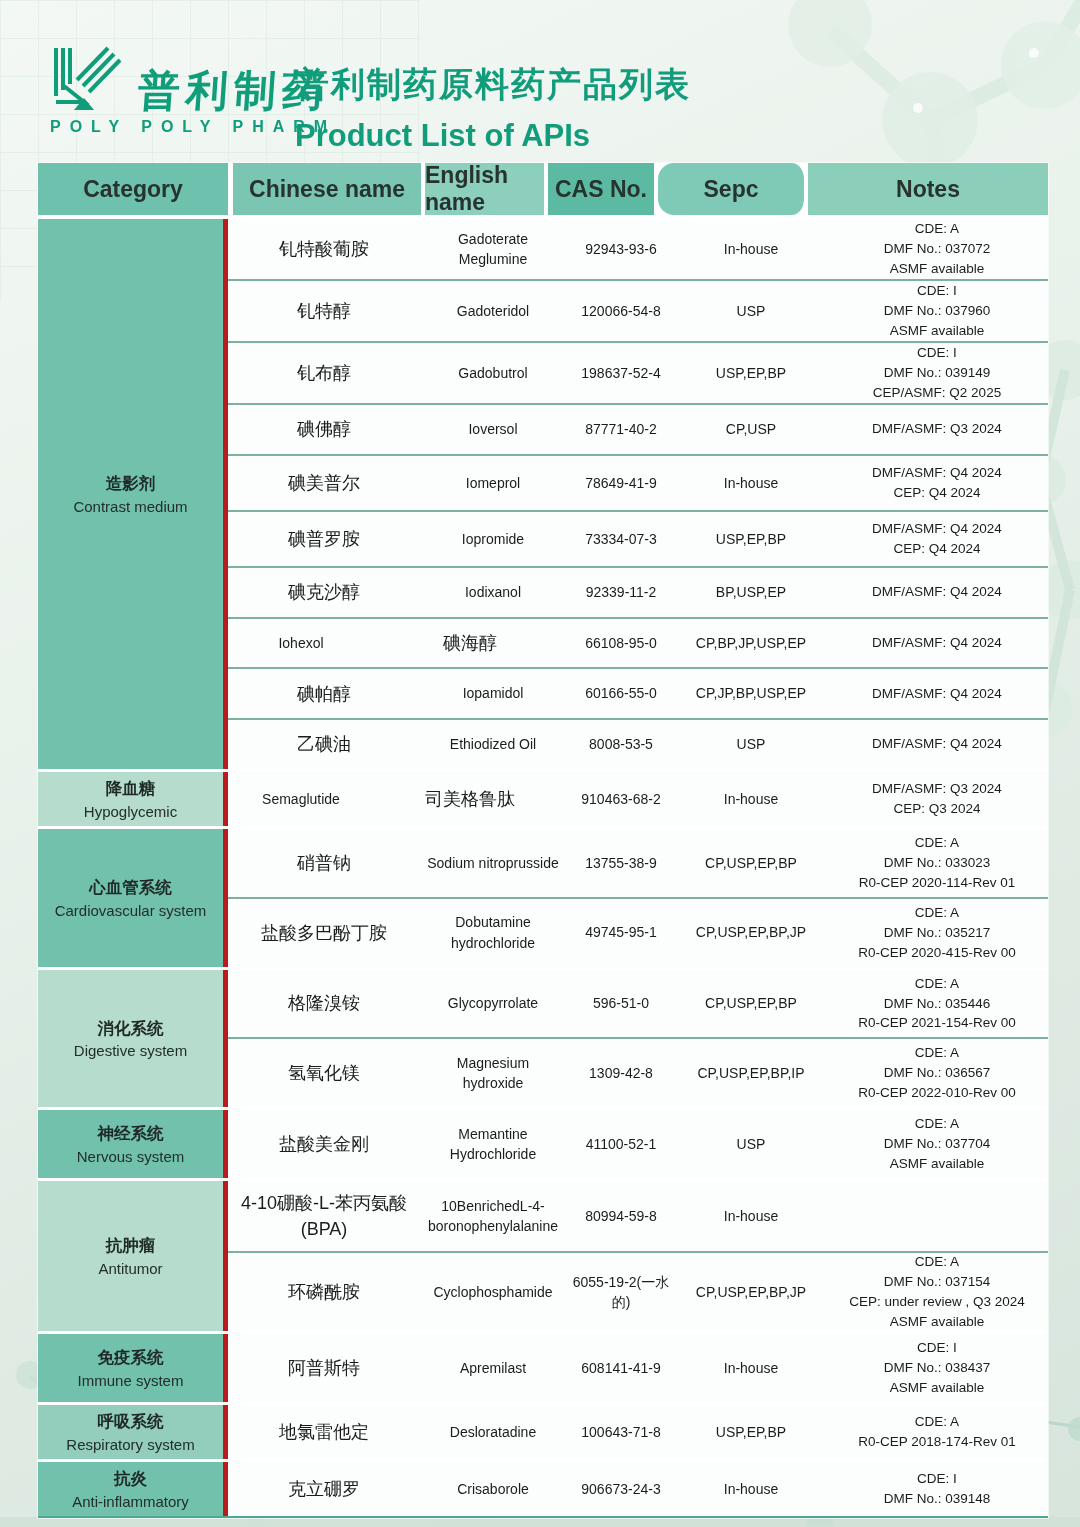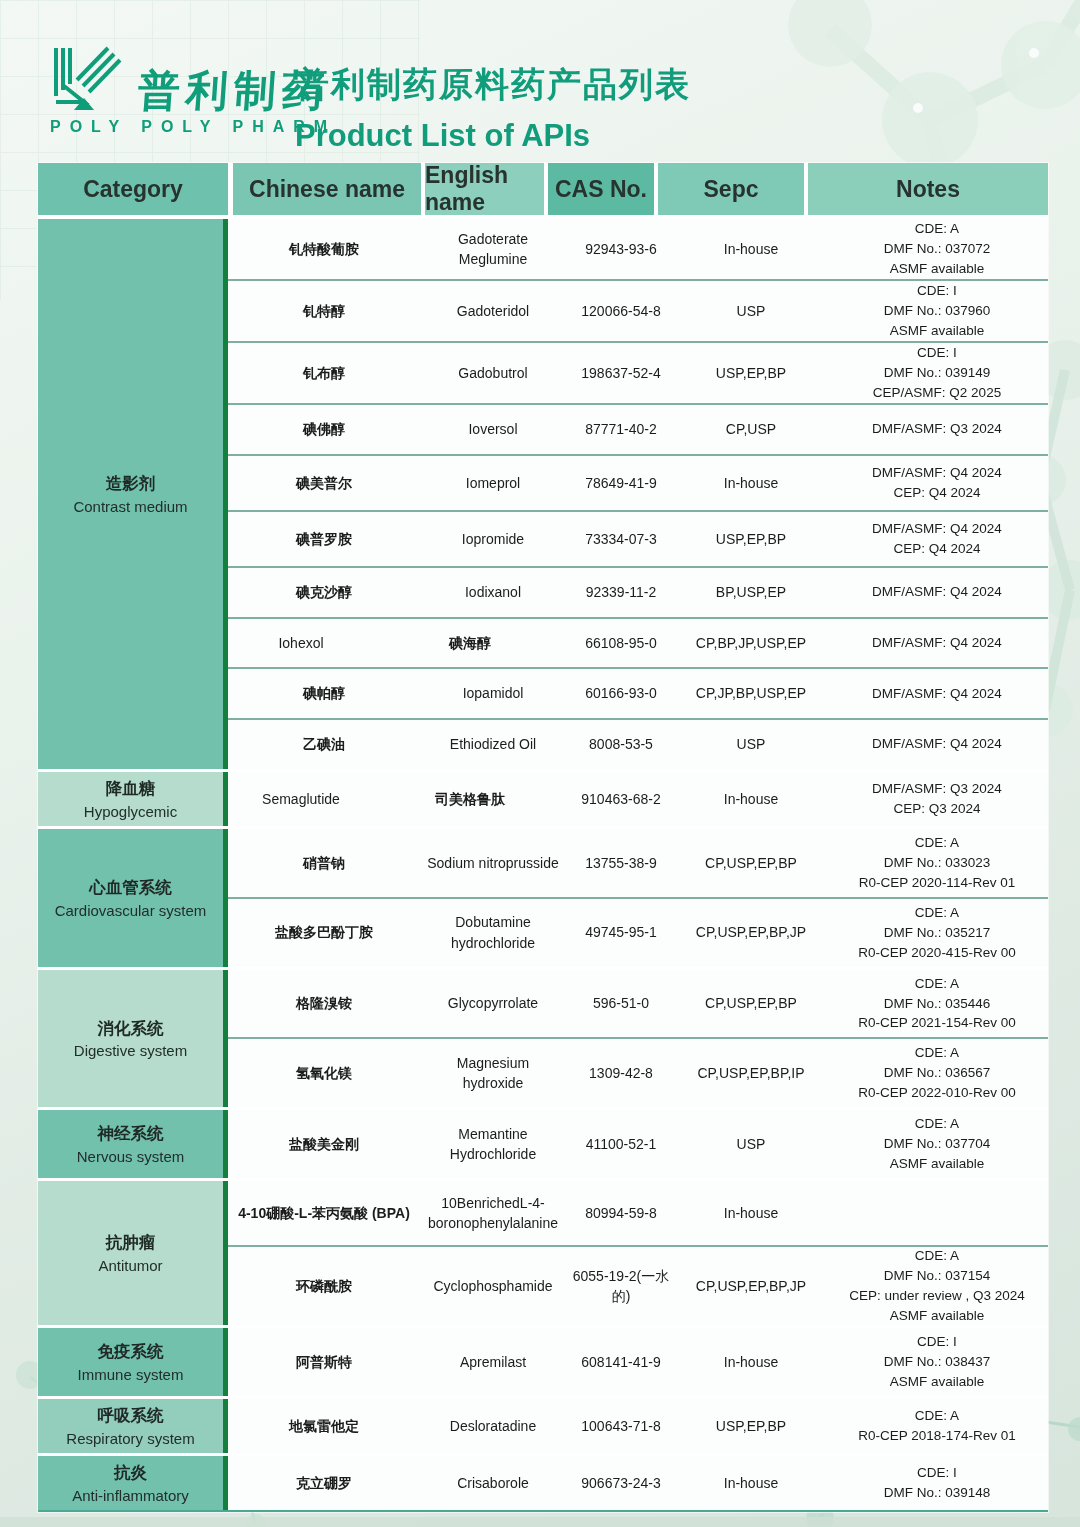--- a/index.html
+++ b/index.html
@@ -29,39 +29,39 @@
   .table{position:absolute; left:38px; top:163px; width:1010px; z-index:2; background:#ffffff;
          box-shadow:0 0 0 1px rgba(255,255,255,.6);}
   .thead{display:flex; height:52px;}
   .th{display:flex; align-items:center; justify-content:center; font-size:23px; font-weight:bold;
       color:#26332e; box-sizing:border-box; border-right:4px solid #fff;}
   .th:last-child{border-right:none;}
   .th-cat{width:195px; border-right-width:5px; background:#6ec2ad;}
   .th-zh{width:192px; background:#7ac6b2;}
   .th-en{width:123px; background:#8ccfbc;}
   .th-cas{width:110px; background:#5cbaa2;}
-  .th-spec{width:150px; background:#7fcab6;}
+  .th-spec{width:150px; background:#7fcab6;border-radius:16px;}
   .th-notes{flex:1; background:#8bceba;}
   .tbody{margin-top:4px; border-bottom:2px solid #4aa democracy;}
   .tbody{border-bottom:2px solid #4aa992;}
   .tgroup{display:flex;}
   .tgroup + .tgroup{margin-top:3px;}
-  .cat{width:190px; box-sizing:border-box; border-right:5px solid #15803d;
+  .cat{width:190px; box-sizing:border-box; border-right:5px solid #b91c1c;
        display:flex; flex-direction:column; align-items:center; justify-content:center; text-align:center; padding:4px;}
   .tone-medium{background:#72c1ad;}
   .tone-light{background:#b5dccc;}
   .tone-light2{background:#93cdbb;}
   .cat-zh{font-size:16.5px; font-weight:bold; color:#1f2a27; line-height:1.5;}
   .cat-en{font-size:15px; color:#222e2a; line-height:1.4;}
   .grows{flex:1; display:flex; flex-direction:column;}
   .prow{display:flex; background:#fcfdfd; flex:1;}
   .prow + .prow{border-top:2px solid #7db0a2;}
   .cell{display:flex; flex-direction:column; align-items:center; justify-content:center;
         text-align:center; padding:4px 6px; box-sizing:border-box; font-size:14px; color:#1c1c1c; line-height:1.45;}
-  .c-zh{width:192px; font-size:14px;font-weight:bold;}
+  .c-zh{width:192px; font-size:18px;}
   .c-en{width:146px;}
   .c-cas{width:110px;}
   .c-spec{width:150px;}
   .c-notes{flex:1; font-size:13.5px;}
   .note-line{line-height:1.48;}
   .n1{min-height:44px;} .n2{min-height:54px;} .n3{min-height:60px;} .n4{min-height:78px;}
   
   .mol-tr{right:-20px; top:-10px;}
   .mol-right{right:0px; top:330px;}
   .mol-bl{left:-10px; bottom:-10px;}
@@ -258,21 +258,21 @@
               <div class="cell c-zh">碘海醇</div>
               <div class="cell c-cas">66108-95-0</div>
               <div class="cell c-spec">CP,BP,JP,USP,EP</div>
               <div class="cell c-notes">
                 <div class="note-line">DMF/ASMF:  Q4 2024</div>
               </div>
             </div>
             <div class="prow n1">
               <div class="cell c-zh">碘帕醇</div>
               <div class="cell c-en">Iopamidol</div>
-              <div class="cell c-cas">60166-93-0</div>
+              <div class="cell c-cas">60166-55-0</div>
               <div class="cell c-spec">CP,JP,BP,USP,EP</div>
               <div class="cell c-notes">
                 <div class="note-line">DMF/ASMF:  Q4 2024</div>
               </div>
             </div>
             <div class="prow n1">
               <div class="cell c-zh">乙碘油</div>
               <div class="cell c-en">Ethiodized Oil</div>
               <div class="cell c-cas">8008-53-5</div>
               <div class="cell c-spec">USP</div>

